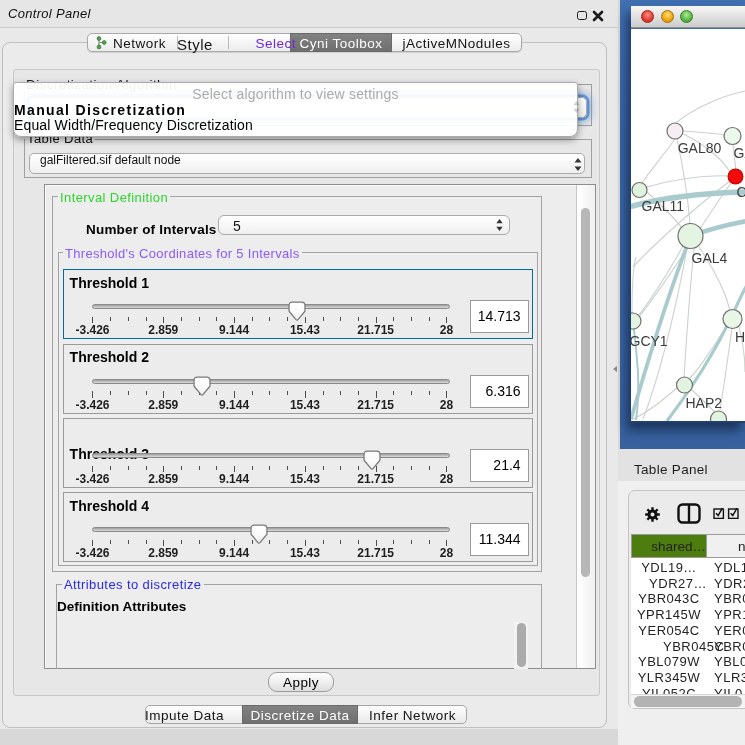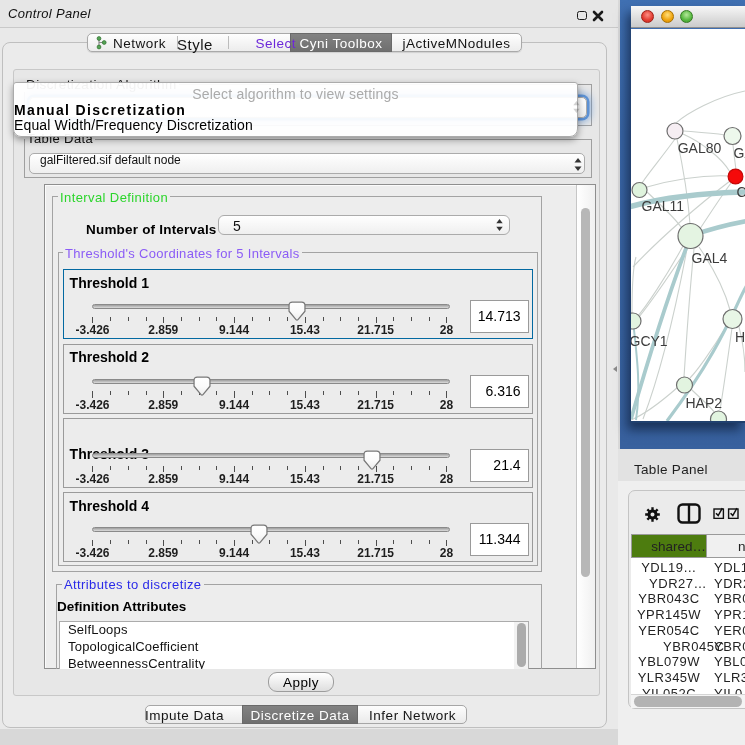--- a/index.html
+++ b/index.html
@@ -240,23 +240,20 @@
           </linearGradient>
         </defs>
       </svg>
       <div class="abs" style="left:406px;top:30px;width:59px;height:33px;background:#FFFFFF;border:1px solid #9A9A9A;font-size:14px;color:#000;text-align:right;line-height:31px;padding-right:7px;">11.344</div>
     </div>
   </div>
 
 <div class="abs" style="left:45px;top:580px;width:550px;height:89px;overflow:hidden;">
   <div class="gbox" style="left:11px;top:4px;width:486px;height:120px;border-color:#A3A3A3;"></div>
   <div class="abs bold" style="left:12px;top:19px;font-size:13.5px;color:#000;">Definition Attributes</div>
-  <div class="abs" style="left:14px;top:41px;width:470px;height:60px;background:#FFFFFF;border:1px solid #ABABAB;">
-    <div style="font-size:13px;letter-spacing:0.2px;color:#111;padding:0 0 0 8px;line-height:17.2px;margin-top:-1px;">SelfLoops<br>TopologicalCoefficient<br>BetweennessCentrality<br></div>
-  </div>
   <div class="abs" style="left:469px;top:42px;width:14px;height:58px;background:#F2F2F2;"></div>
   <div class="abs" style="left:472px;top:43px;width:9px;height:44px;background:#ABABAB;border-radius:4.5px;"></div>
 </div>
 <div class="abs grouptitle" style="left:62px;top:578px;color:#2A2AE8;background:#EDEDED;letter-spacing:0.4px;">Attributes to discretize</div>
 
 <div class="abs" style="left:268px;top:672px;width:66px;height:20px;background:linear-gradient(#FFFFFF,#DEDEDE);border:1px solid #9C9C9C;border-radius:9px;text-align:center;font-size:13.5px;letter-spacing:0.4px;color:#000;line-height:19px;">Apply</div>
 
 <div class="abs" style="left:145px;top:705px;width:322px;height:19px;border:1px solid #A6A6A6;border-radius:5px;background:linear-gradient(#FDFDFD,#EAEAEA);"></div>
 <div class="abs" style="left:242px;top:705px;width:116px;height:19px;background:linear-gradient(#828282,#6F6F6F);border:1px solid #6A6A6A;"></div>
 <div class="abs" style="left:145px;top:707.5px;width:98px;text-align:left;font-size:13.5px;letter-spacing:0.5px;color:#141414;">Impute Data</div>

